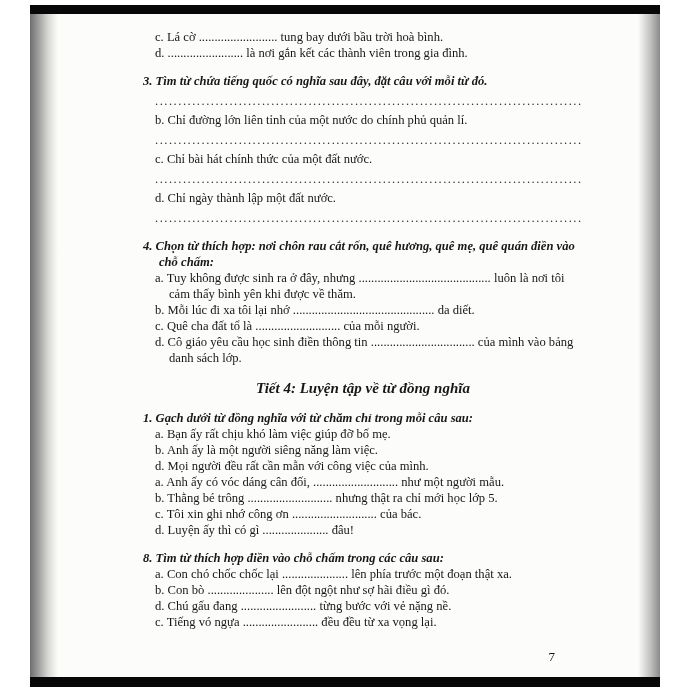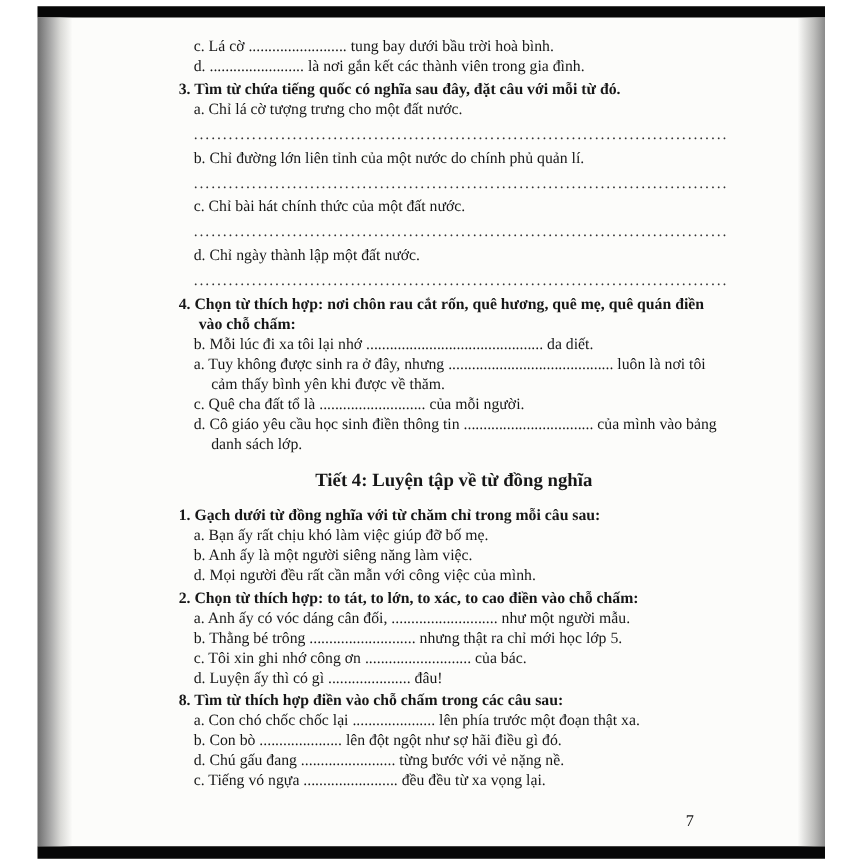--- a/index.html
+++ b/index.html
@@ -52,36 +52,38 @@
   }
   .line {
     font-size: 12.6px;
     line-height: 16px;
   }
   .sub {
     padding-left: 26px;
     text-indent: -14px;
   }
   .num {
+    font-style: italic;
     font-weight: bold;
     padding-left: 16px;
     text-indent: -16px;
-    margin-top: 2px;
+    margin-top: 12px;
   }
   .dots {
     margin: 4px 0 3px 12px;
     white-space: nowrap;
     overflow: hidden;
     letter-spacing: 1.5px;
     color: #333;
     height: 16px;
   }
   .heading {
     text-align: center;
     font-weight: bold;
+    font-style: italic;
     font-size: 15px;
     line-height: 20px;
     margin: 12px 0 9px 0;
   }
   .page-number {
     position: absolute;
     right: 105px;
     bottom: 22px;
     font-size: 13px;
     color: #111;
@@ -93,41 +95,39 @@
 <div class="book">
   <div class="bar-top"></div>
   <div class="bar-bottom"></div>
   <div class="edge-left"></div>
   <div class="edge-right"></div>
 
   <div class="content">
     <div class="line sub">c. Lá cờ ......................... tung bay dưới bầu trời hoà bình.</div>
     <div class="line sub">d. ........................ là nơi gắn kết các thành viên trong gia đình.</div>
     <div class="line num">3. Tìm từ chứa tiếng quốc có nghĩa sau đây, đặt câu với mỗi từ đó.</div>
-    <div class="line sub">a. Chỉ lá cờ tượng trưng cho một đất nước.</div>
     <div class="line dots">..........................................................................................................................................................</div>
     <div class="line sub">b. Chỉ đường lớn liên tỉnh của một nước do chính phủ quản lí.</div>
     <div class="line dots">..........................................................................................................................................................</div>
     <div class="line sub">c. Chỉ bài hát chính thức của một đất nước.</div>
     <div class="line dots">..........................................................................................................................................................</div>
     <div class="line sub">d. Chỉ ngày thành lập một đất nước.</div>
     <div class="line dots">..........................................................................................................................................................</div>
     <div class="line num">4. Chọn từ thích hợp: nơi chôn rau cắt rốn, quê hương, quê mẹ, quê quán điền vào chỗ chấm:</div>
+    <div class="line sub">a. Tuy không được sinh ra ở đây, nhưng .......................................... luôn là nơi tôi cảm thấy bình yên khi được về thăm.</div>
     <div class="line sub">b. Mỗi lúc đi xa tôi lại nhớ ............................................. da diết.</div>
-    <div class="line sub">a. Tuy không được sinh ra ở đây, nhưng .......................................... luôn là nơi tôi cảm thấy bình yên khi được về thăm.</div>
     <div class="line sub">c. Quê cha đất tổ là ........................... của mỗi người.</div>
     <div class="line sub">d. Cô giáo yêu cầu học sinh điền thông tin ................................. của mình vào bảng danh sách lớp.</div>
 
     <div class="heading">Tiết 4: Luyện tập về từ đồng nghĩa</div>
 
     <div class="line num">1. Gạch dưới từ đồng nghĩa với từ chăm chỉ trong mỗi câu sau:</div>
     <div class="line sub">a. Bạn ấy rất chịu khó làm việc giúp đỡ bố mẹ.</div>
     <div class="line sub">b. Anh ấy là một người siêng năng làm việc.</div>
     <div class="line sub">d. Mọi người đều rất cần mẫn với công việc của mình.</div>
-    <div class="line num">2. Chọn từ thích hợp: to tát, to lớn, to xác, to cao điền vào chỗ chấm:</div>
     <div class="line sub">a. Anh ấy có vóc dáng cân đối, ........................... như một người mẫu.</div>
     <div class="line sub">b. Thằng bé trông ........................... nhưng thật ra chỉ mới học lớp 5.</div>
     <div class="line sub">c. Tôi xin ghi nhớ công ơn ........................... của bác.</div>
     <div class="line sub">d. Luyện ấy thì có gì ..................... đâu!</div>
     <div class="line num">8. Tìm từ thích hợp điền vào chỗ chấm trong các câu sau:</div>
     <div class="line sub">a. Con chó chốc chốc lại ..................... lên phía trước một đoạn thật xa.</div>
     <div class="line sub">b. Con bò ..................... lên đột ngột như sợ hãi điều gì đó.</div>
     <div class="line sub">d. Chú gấu đang ........................ từng bước với vẻ nặng nề.</div>
     <div class="line sub">c. Tiếng vó ngựa ........................ đều đều từ xa vọng lại.</div>
   </div>

